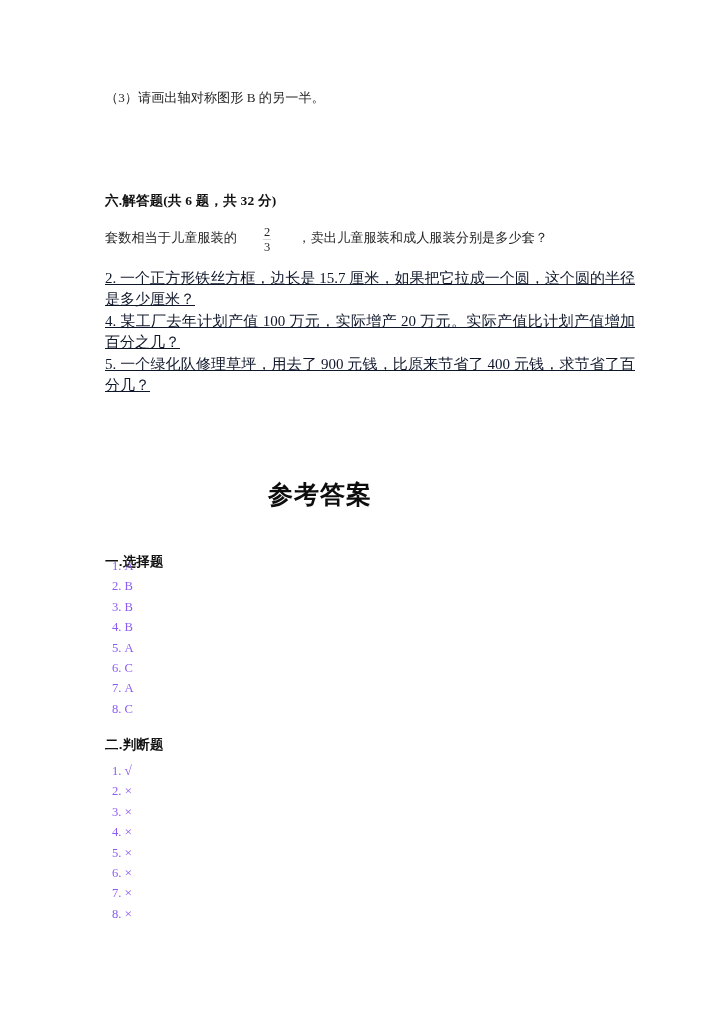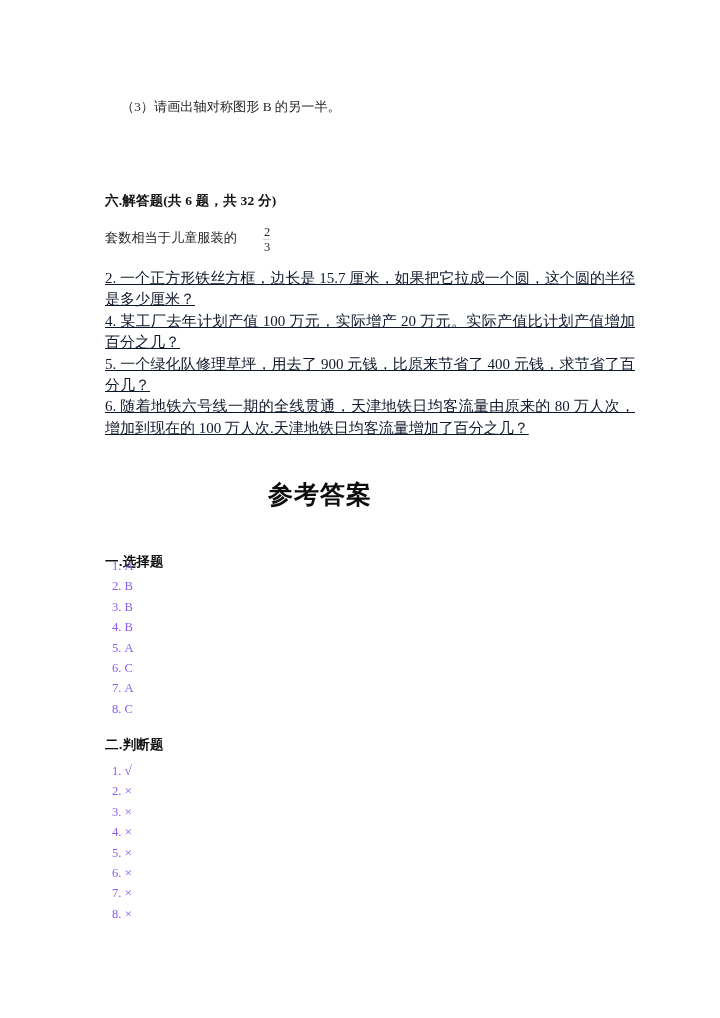--- a/index.html
+++ b/index.html
@@ -143,41 +143,41 @@
     width: 54px;
     text-align: center;
     vertical-align: middle;
   }
 </style>
 </head>
 <body>
 
 <div class="page">
 
-  <div class="block body-line" style="top:96px;margin-left:16px;">（3）请画出轴对称图形 B 的另一半。</div>
+  <div class="block body-line" style="top:87px;">（3）请画出轴对称图形 B 的另一半。</div>
 
   <div class="section-heading serif-num" style="top:163px;">六.解答题(共 6 题，共 32 分)</div>
 
 
   <div class="para-1b body-line">
     <span>套数相当于儿童服装的</span>
     <span class="frac-holder">
       <span class="frac">
         <span class="num">2</span>
         <span class="bar"></span>
         <span class="den">3</span>
       </span>
     </span>
+    <span>，卖出儿童服装和成人服装分别是多少套？</span>
   </div>
 
   <ul class="problem-list" style="top:268px;">
     <li>2. 一个正方形铁丝方框，边长是 15.7 厘米，如果把它拉成一个圆，这个圆的半径是多少厘米？</li>
     <li>4. 某工厂去年计划产值 100 万元，实际增产 20 万元。实际产值比计划产值增加百分之几？</li>
     <li>5. 一个绿化队修理草坪，用去了 900 元钱，比原来节省了 400 元钱，求节省了百分几？</li>
-    <li>6. 随着地铁六号线一期的全线贯通，天津地铁日均客流量由原来的 80 万人次，增加到现在的 100 万人次.天津地铁日均客流量增加了百分之几？</li>
   </ul>
 
   <div class="answer-title" style="top:478px;">参考答案</div>
 
   <div class="section-heading" style="top:524px;">一.选择题</div>
 
   <ul class="answer-list" style="top:556px;">
     <li>
       <span class="ans-num">1.</span><span class="ans-val">A</span>
     </li>

